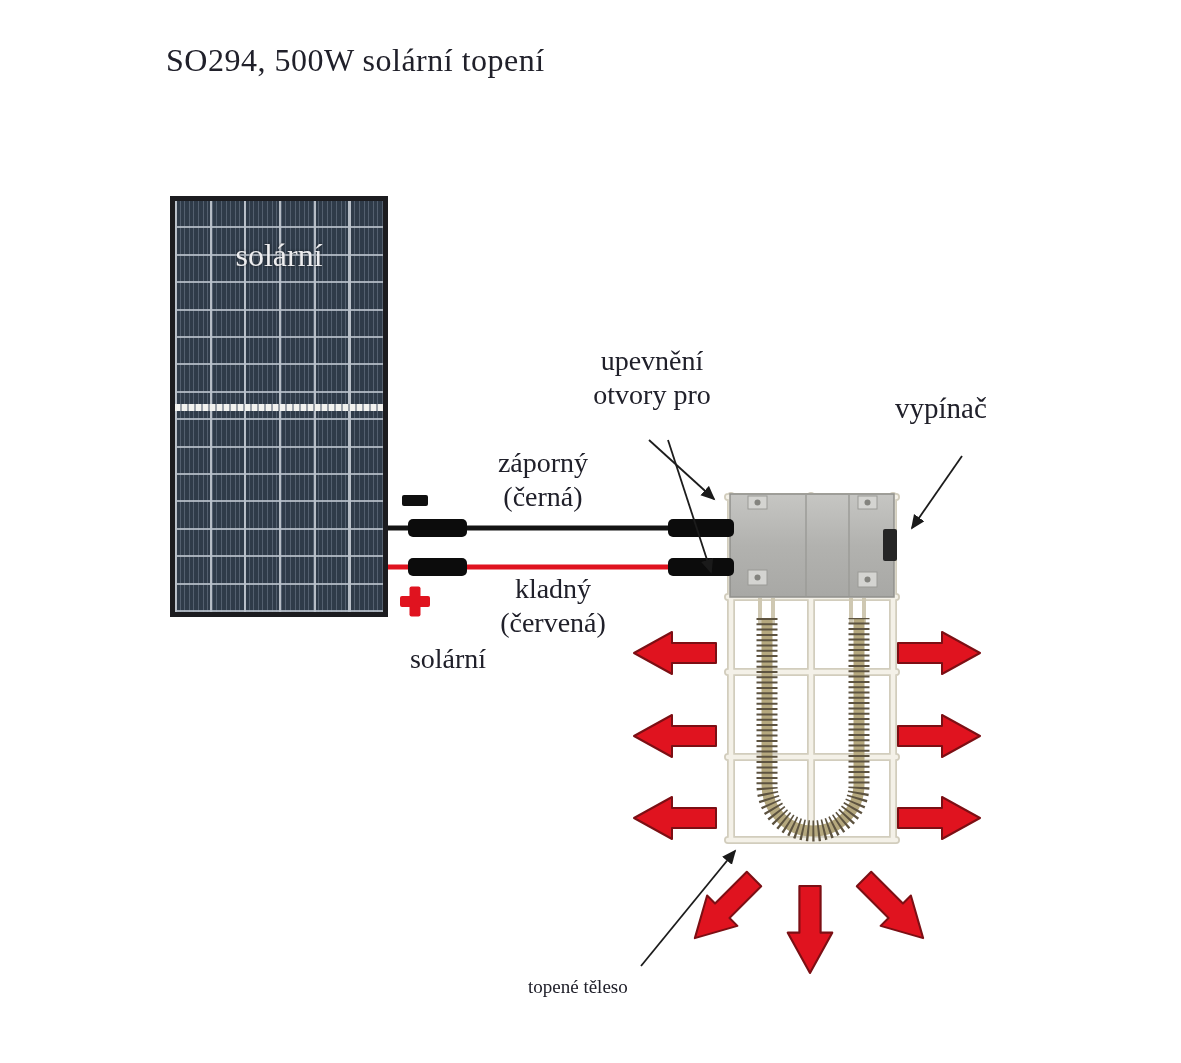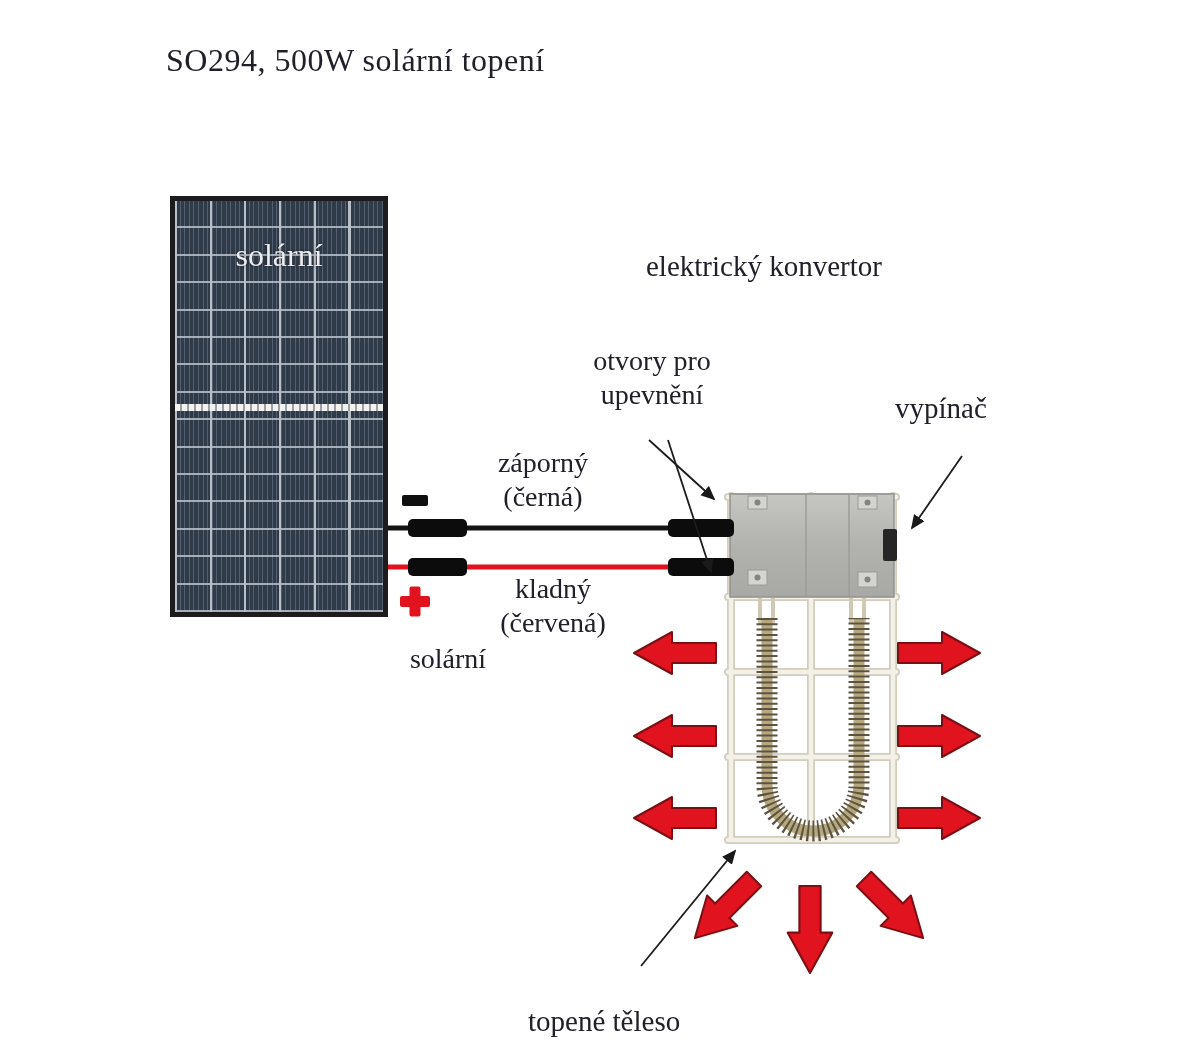--- a/index.html
+++ b/index.html
@@ -9,21 +9,21 @@
   }
   .lbl{position:absolute;white-space:nowrap;text-align:right;}
   .lbl-block{position:absolute;text-align:center;line-height:1.22;}
   #title{left:166px;top:42px;font-size:32px;letter-spacing:.5px;}
   #converter-label{left:646px;top:250px;font-size:29px;}
   #mounting-label{left:566px;top:344px;width:172px;font-size:28px;}
   #switch-label{left:895px;top:392px;font-size:29px;}
   #negative-label{left:458px;top:446px;width:170px;font-size:28px;}
   #positive-label{left:458px;top:572px;width:190px;font-size:28px;}
   #connectors-label{left:362px;top:642px;width:172px;font-size:28px;}
-  #heating-label{left:528px;top:976px;font-size:29px;margin-top:29px;}
+  #heating-label{left:528px;top:976px;font-size:19px;}
 
   
   #solar-panel{
     position:absolute;left:170px;top:196px;width:218px;height:421px;
     border:5px solid #1c1c1f;box-sizing:border-box;background:#6b7077;
   }
   #panel-cells{
     position:absolute;left:0;top:0;right:0;bottom:0;
     background-color:#2f3b49;
     background-image:
@@ -130,25 +130,24 @@
   <div id="solar-panel">
     <div id="panel-cells"></div>
     <div id="panel-busbar"></div>
     <div id="panel-label">
       <div>solární</div>
     </div>
   </div>
 
   <div class="lbl" id="title">SO294, 500W solární topení</div>
 
-  <div class="lbl" id="converter-label">elektrický konvertor</div>
 
   <div class="lbl-block" id="mounting-label">
+    <div>upevnění</div>
     <div>otvory pro</div>
-    <div>upevnění</div>
   </div>
 
   <div class="lbl" id="switch-label">vypínač</div>
 
   <div class="lbl-block" id="positive-label">
     <div>kladný</div>
     <div>(červená)</div>
   </div>
 
   <div class="lbl-block" id="negative-label">

